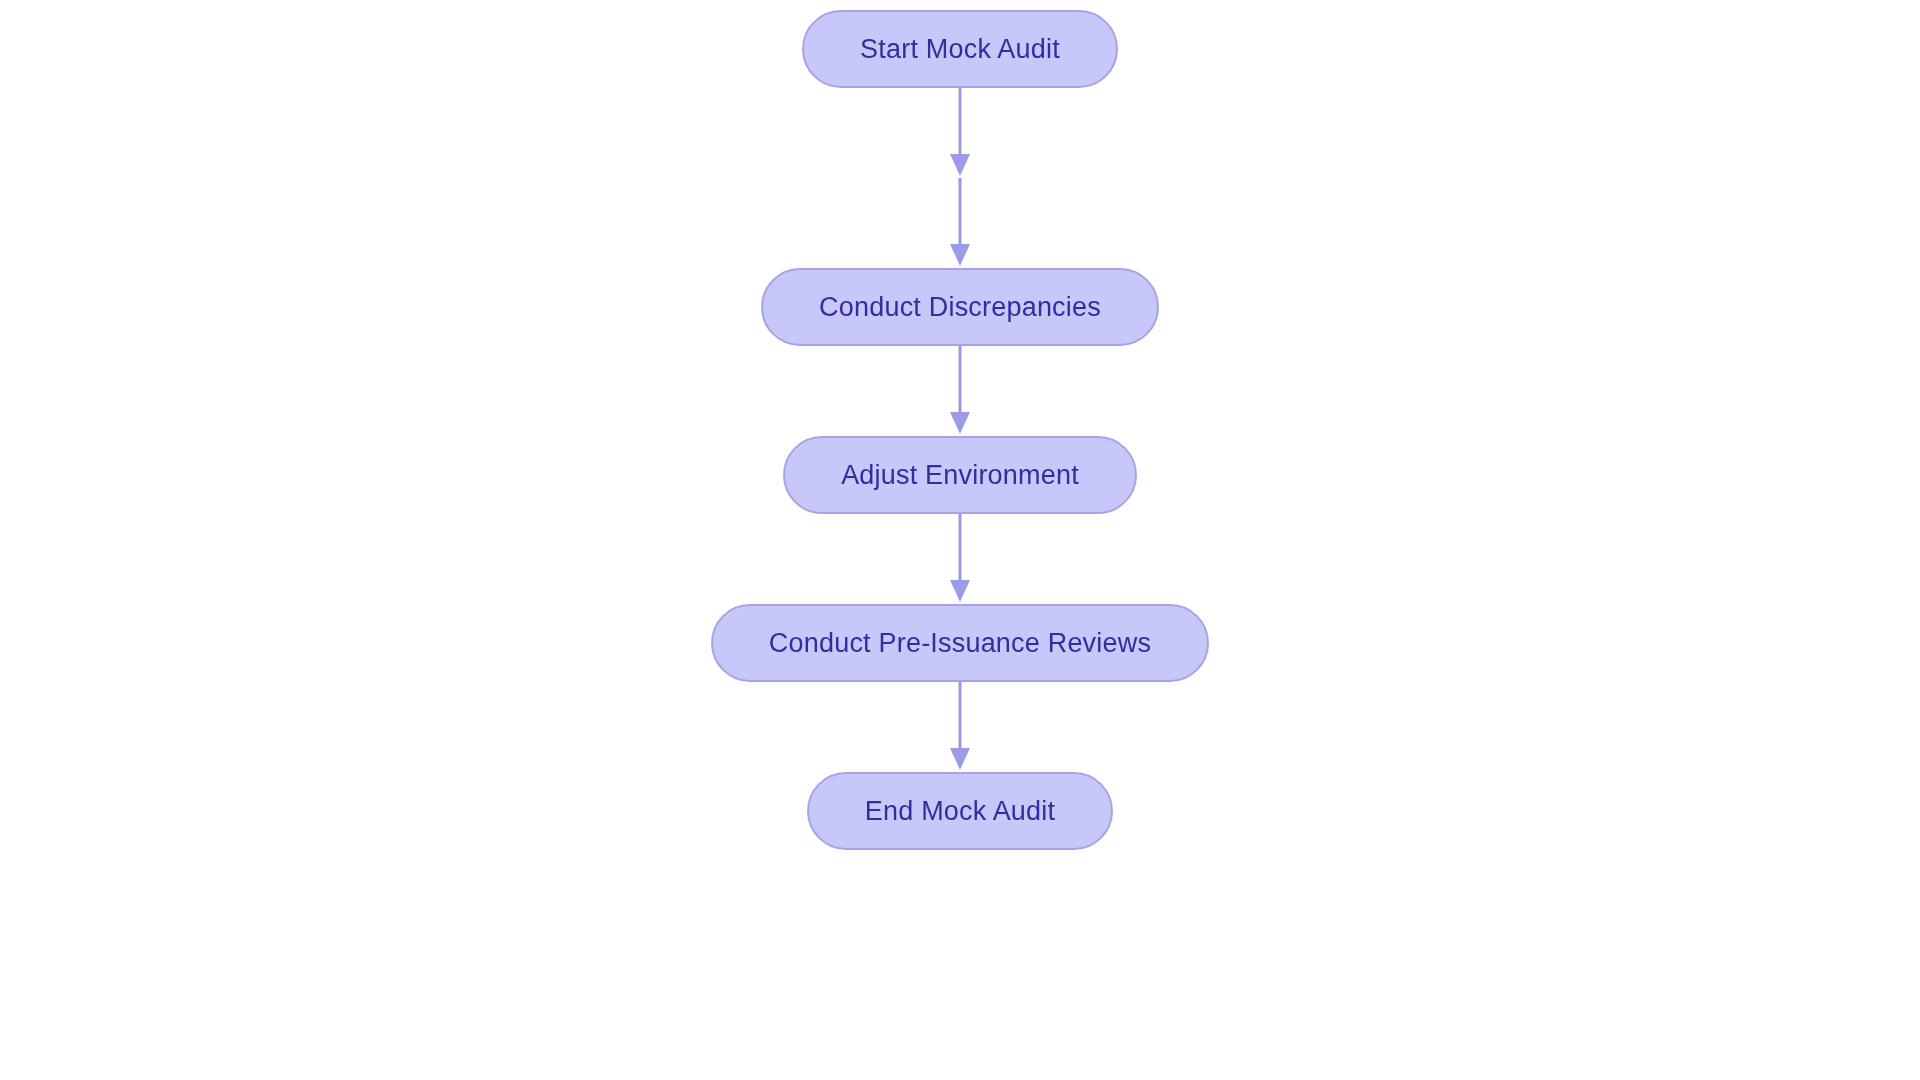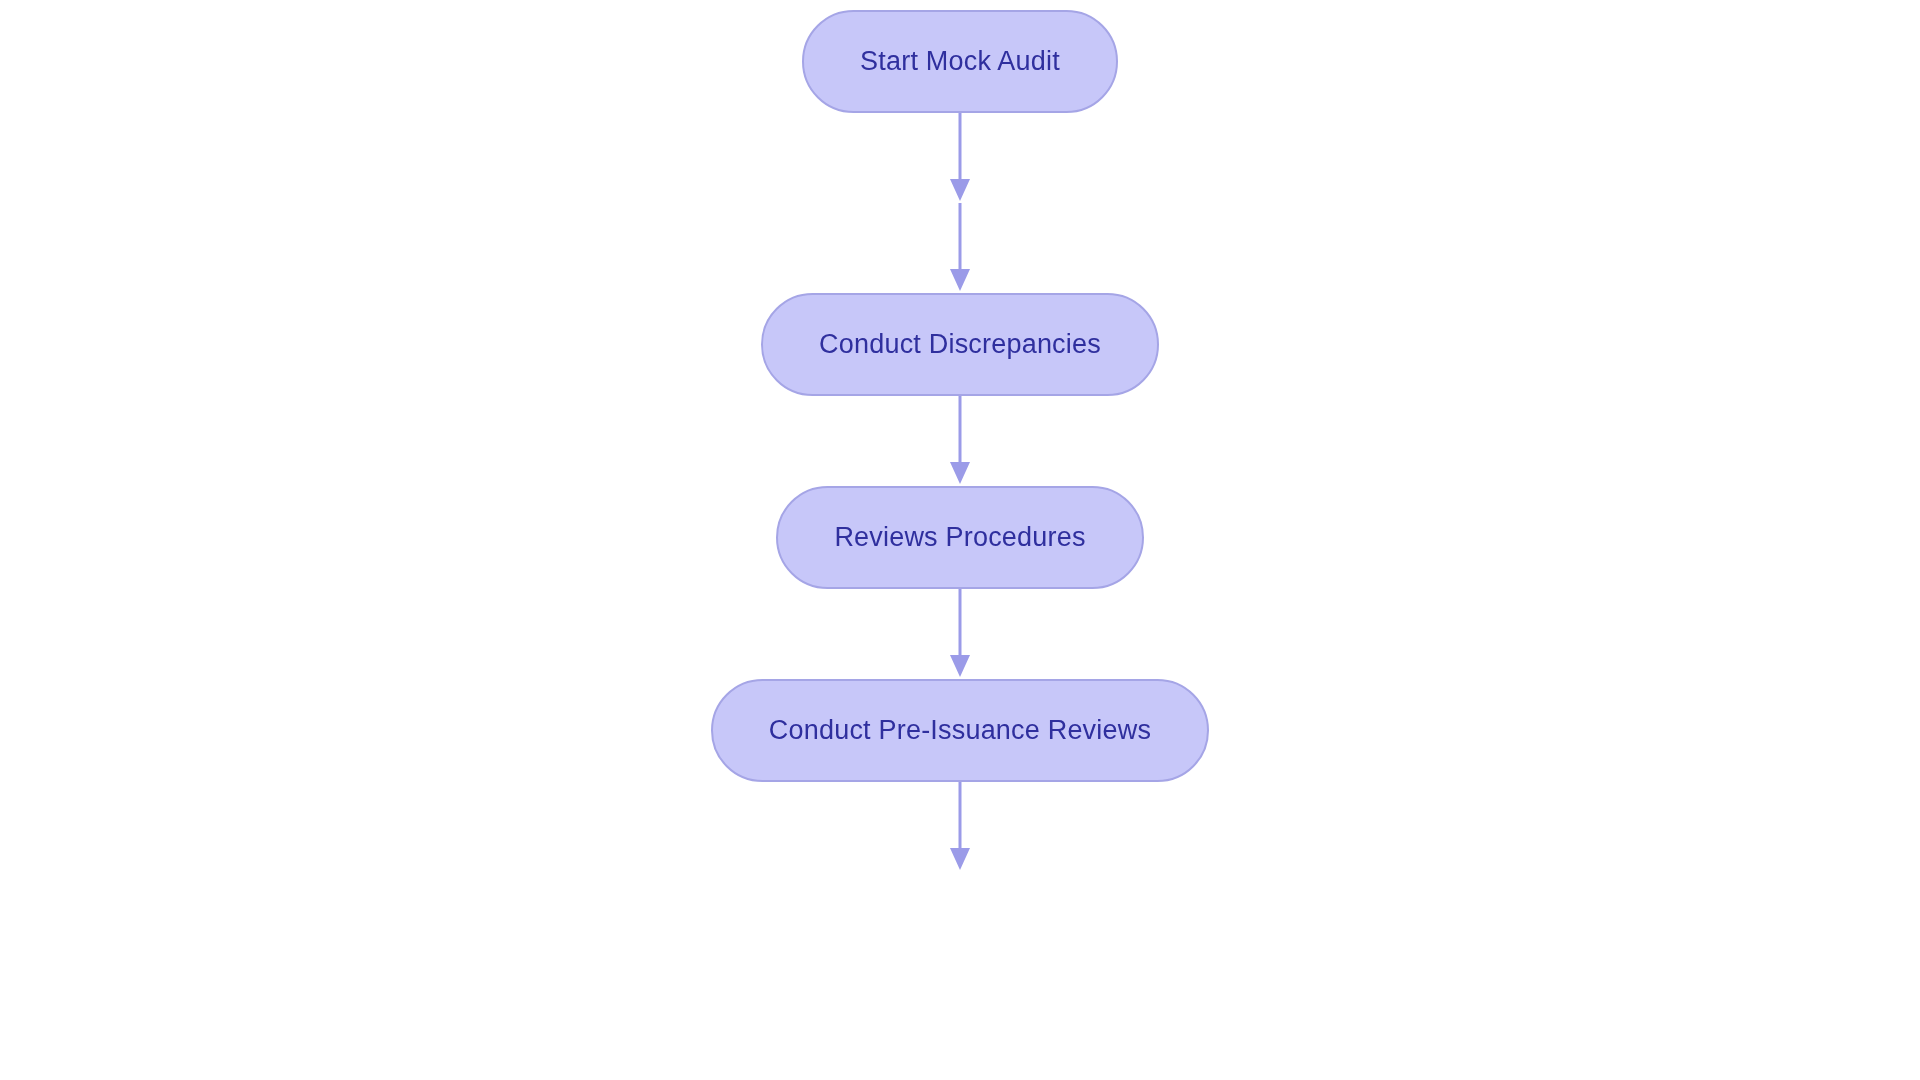--- a/index.html
+++ b/index.html
@@ -31,21 +31,21 @@
     flex-direction: column;
     align-items: center;
     padding-top: 10px;
   }
 
   .flow-node {
     display: flex;
     align-items: center;
     justify-content: center;
     box-sizing: border-box;
-    height: 103px;
+    height: 78px;
     padding: 0 56px;
     border-radius: 52px;
     background: #c7c7f9;
     border: 2px solid #a5a5e6;
     white-space: nowrap;
   }
 
   .flow-node-label {
     font-size: 27px;
     line-height: 1;
@@ -96,32 +96,35 @@
     <div class="flow-node">
       <span class="flow-node-label">Conduct Discrepancies</span>
     </div>
 
     <svg class="flow-connector" viewBox="0 0 24 90">
       <line class="connector-line" x1="12" y1="0" x2="12" y2="70"></line>
       <polygon class="connector-head" points="12,88 2,66 22,66"></polygon>
     </svg>
 
     <div class="flow-node">
-      <span class="flow-node-label">Reviews Procedures</span>
+      <span class="flow-node-label">Adjust Environment</span>
     </div>
 
     <svg class="flow-connector" viewBox="0 0 24 90">
       <line class="connector-line" x1="12" y1="0" x2="12" y2="70"></line>
       <polygon class="connector-head" points="12,88 2,66 22,66"></polygon>
     </svg>
 
     <div class="flow-node">
       <span class="flow-node-label">Conduct Pre-Issuance Reviews</span>
     </div>
 
     <svg class="flow-connector" viewBox="0 0 24 90">
       <line class="connector-line" x1="12" y1="0" x2="12" y2="70"></line>
       <polygon class="connector-head" points="12,88 2,66 22,66"></polygon>
     </svg>
 
+    <div class="flow-node">
+      <span class="flow-node-label">End Mock Audit</span>
+    </div>
 
   </div>
 </div>
 
 </body></html>

